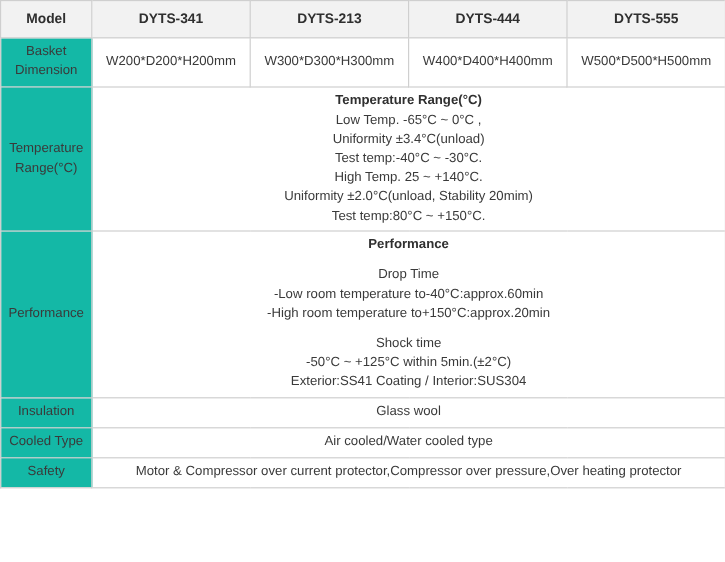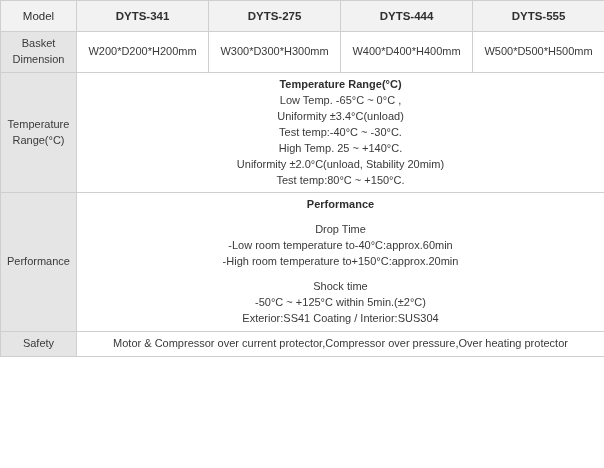--- a/index.html
+++ b/index.html
@@ -23,34 +23,34 @@
   table.spec td {
     border: 1px solid #cfcfcf;
     padding: 4px 4px;
     vertical-align: middle;
     text-align: center;
     line-height: 1.45;
     color: #3a3a3a;
     font-size: 11px;
   }
   td.rowhead {
-    background: #e5e5e5;
+    background: #14b8a6;
     width: 76px;
     color: #3c3c3c;
     font-size: 11px;
   }
   tr.header td {
     background: #f2f2f2;
     font-weight: bold;
     color: #2f2f2f;
     height: 22px;
     font-size: 11.5px;
   }
   tr.header td.rowhead {
-    font-weight: normal;
+    font-weight: bold;
   }
   .dim-cell {
     font-size: 10.5px;
     white-space: nowrap;
     padding-left: 1px;
     padding-right: 1px;
   }
   .block-title {
     font-weight: bold;
     color: #2f2f2f;
@@ -76,21 +76,21 @@
     <col style="width:132px">
     <col style="width:132px">
     <col style="width:132px">
     <col style="width:132px">
   </colgroup>
 
   <tbody>
       <tr class="header">
     <td class="rowhead">Model</td>
     <td>DYTS-341</td>
-    <td>DYTS-275</td>
+    <td>DYTS-213</td>
     <td>DYTS-444</td>
     <td>DYTS-555</td>
   </tr>
 
   <tr>
     <td class="rowhead">Basket Dimension</td>
     <td class="dim-cell">W200*D200*H200mm</td>
     <td class="dim-cell">W300*D300*H300mm</td>
     <td class="dim-cell">W400*D400*H400mm</td>
     <td class="dim-cell">W500*D500*H500mm</td>
@@ -118,22 +118,30 @@
       <span class="line">-Low room temperature to-40°C:approx.60min</span>
       <span class="line">-High room temperature to+150°C:approx.20min</span>
       <span class="line spacer"></span>
       <span class="line">Shock time</span>
       <span class="line">-50°C ~ +125°C within 5min.(±2°C)</span>
       <span class="line">Exterior:SS41 Coating / Interior:SUS304</span>
     </td>
   </tr>
 
 
+  <tr>
+    <td class="rowhead">Insulation</td>
+    <td colspan="4" class="pad-cell">Glass wool</td>
+  </tr>
 
 
+  <tr>
+    <td class="rowhead">Cooled Type</td>
+    <td colspan="4" class="pad-cell">Air cooled/Water cooled type</td>
+  </tr>
 
   <tr>
     <td class="rowhead">Safety</td>
     <td colspan="4" class="safety-cell">
       <span class="line">Motor &amp; Compressor over current protector,Compressor over pressure,Over heating protector</span>
 
     </td>
   </tr>
 </tbody>
   </table>

